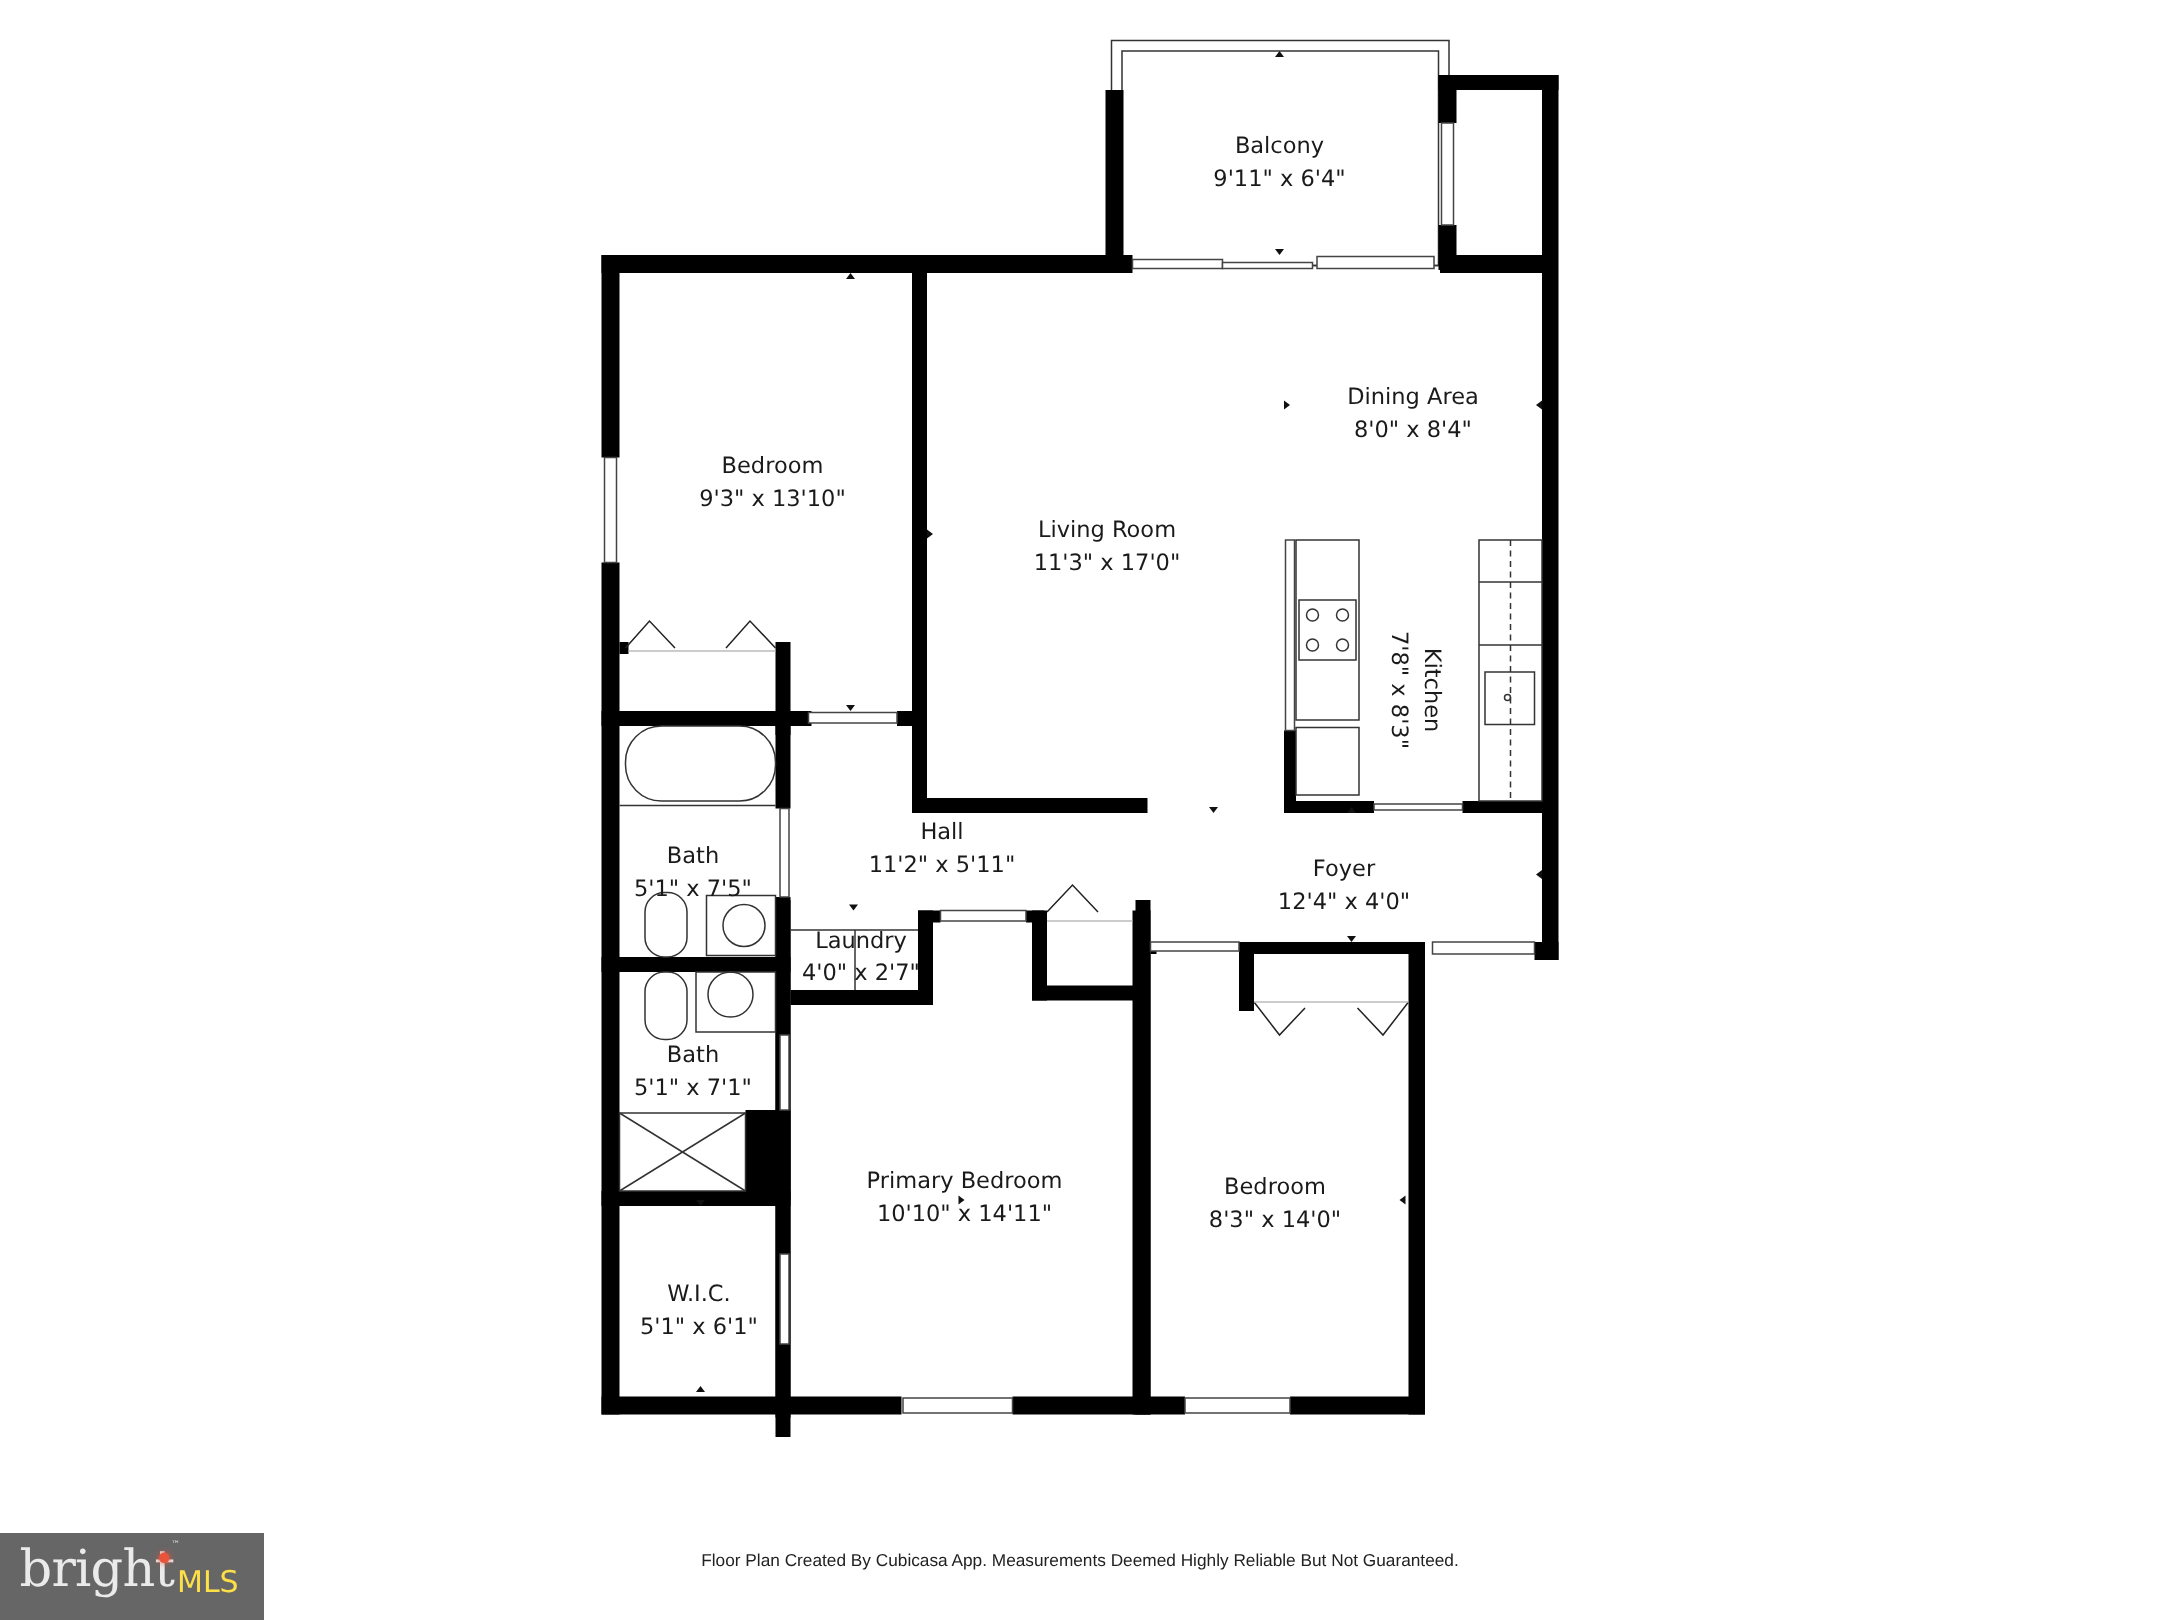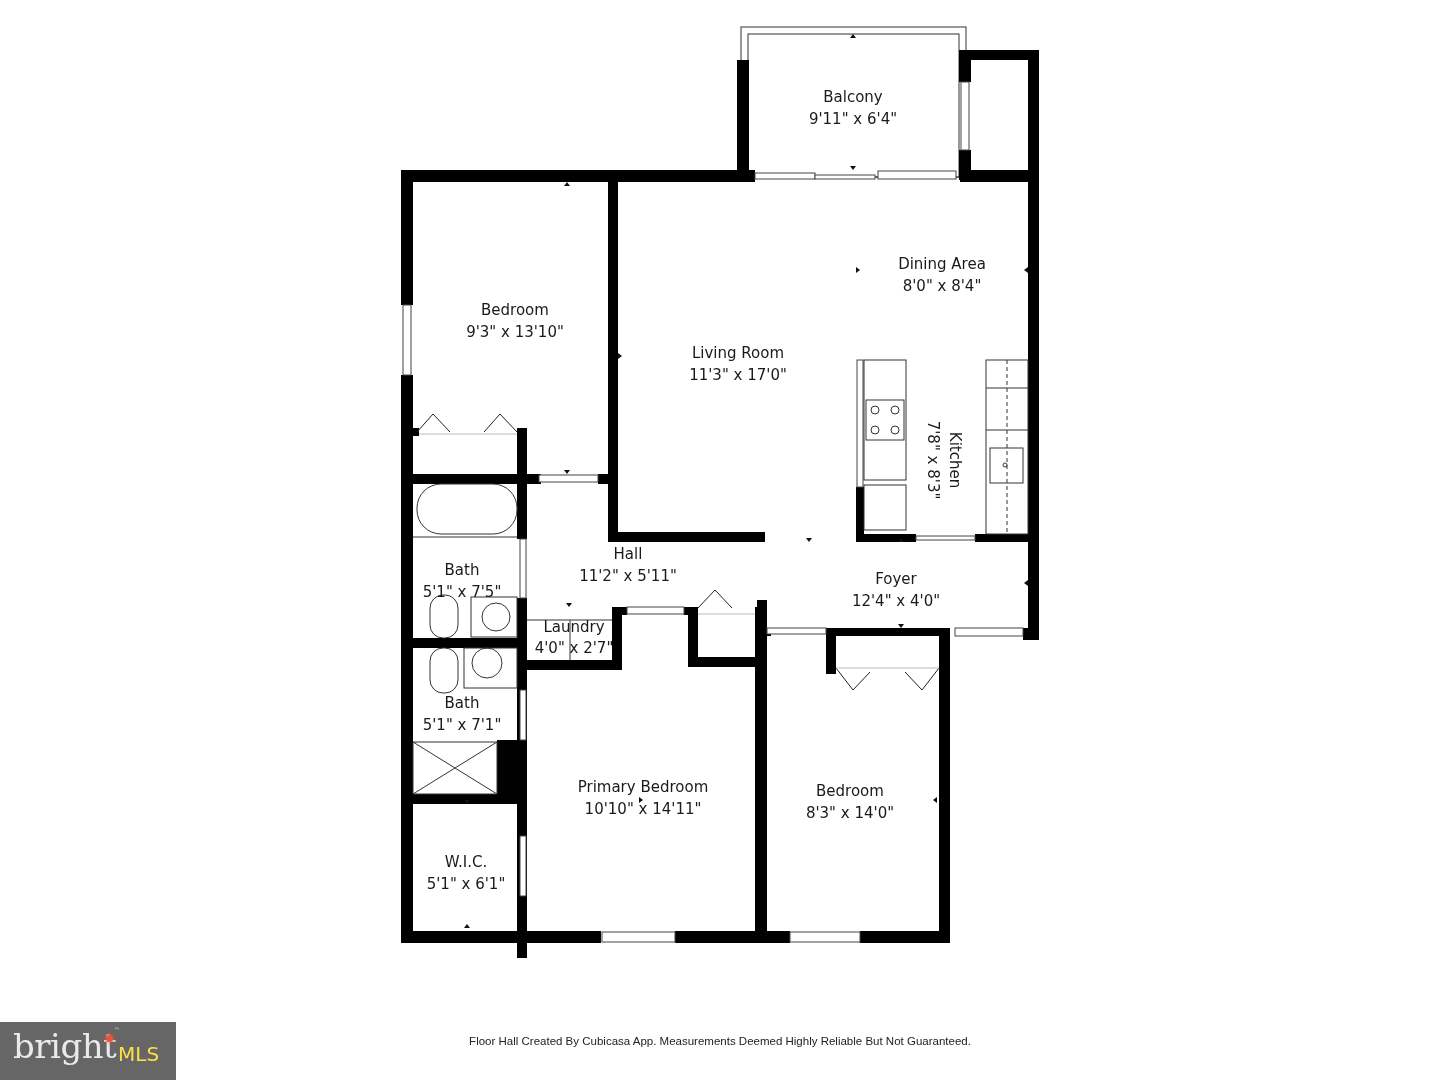--- a/index.html
+++ b/index.html
@@ -208,20 +208,20 @@
     <polygon points="898,624 904,624 901,628"></polygon>
     <polygon points="1028,580 1028,586 1024,583"></polygon>
     <polygon points="566,603 572,603 569,607"></polygon>
     <polygon points="639,797 639,803 643,800"></polygon>
     <polygon points="464,800 470,800 467,804"></polygon>
     <polygon points="464,928 470,928 467,924"></polygon>
     <polygon points="937,797 937,803 933,800"></polygon>
   </g>
 </svg>
 
-<div class="footer-note">Floor Hall Created By Cubicasa App. Measurements Deemed Highly Reliable But Not Guaranteed.</div>
+<div class="footer-note">Floor Plan Created By Cubicasa App. Measurements Deemed Highly Reliable But Not Guaranteed.</div>
 
 <div class="logo">
   <span class="logo-bright">bright</span>
   <span class="logo-dot"></span>
   <span class="logo-tm">™</span>
   <span class="logo-mls">MLS</span>
 </div>
 
 </body></html>

